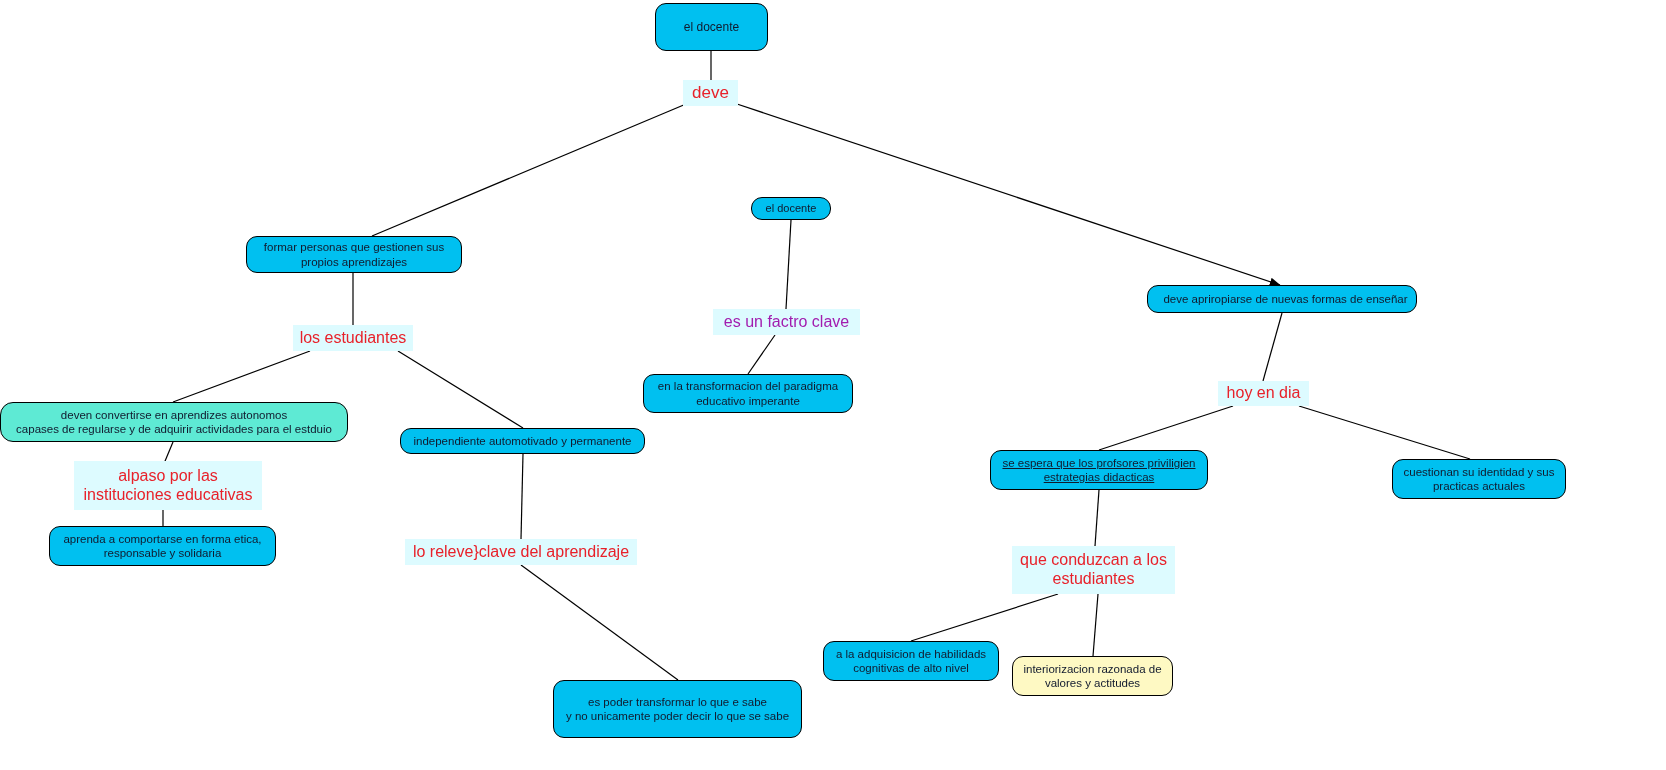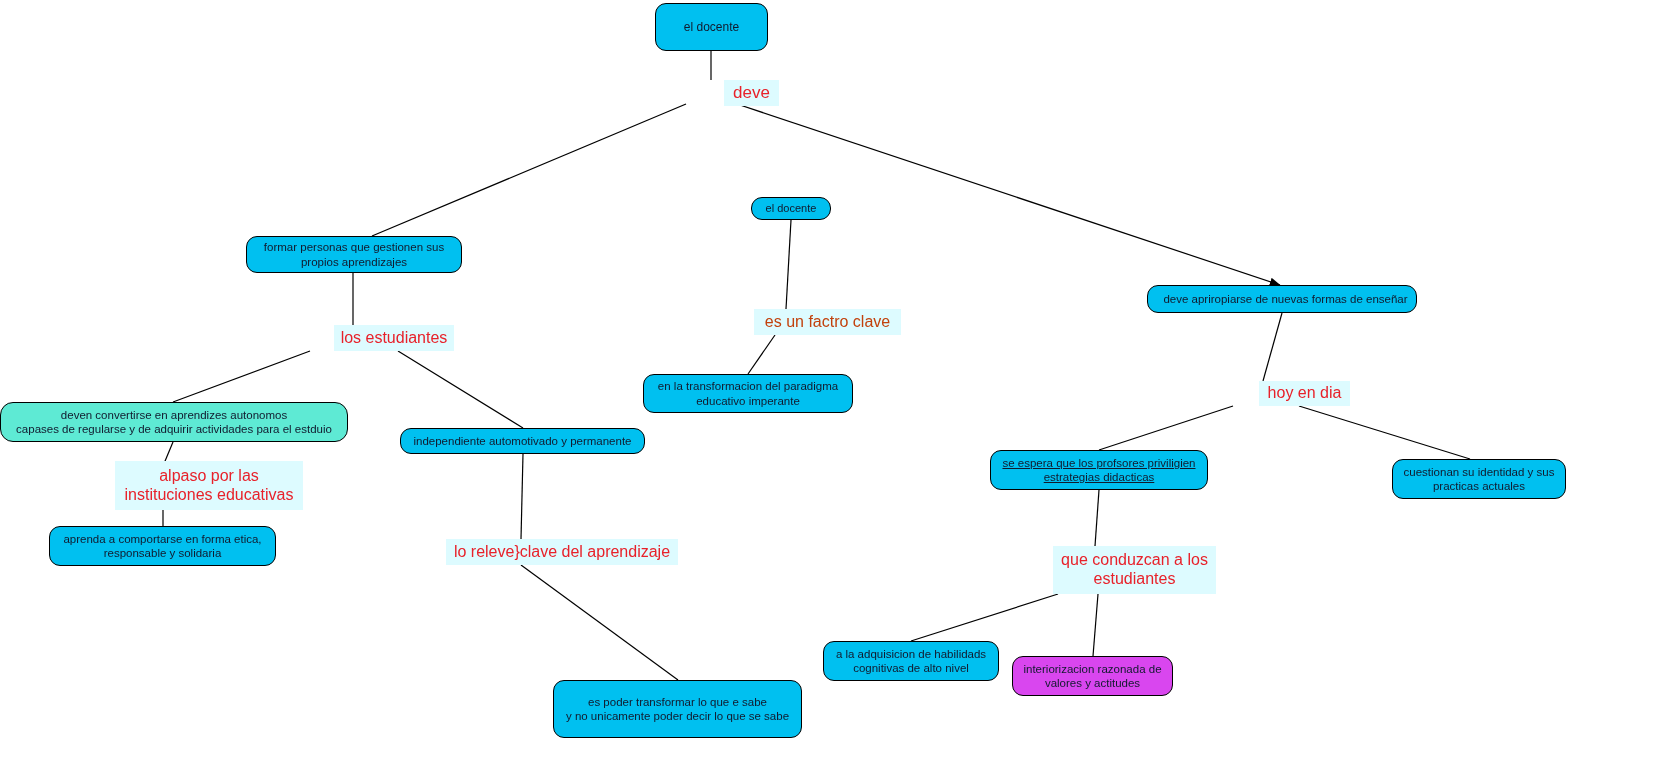--- a/index.html
+++ b/index.html
@@ -47,21 +47,20 @@
     box-sizing: border-box;
     background: #ddfbff;
     color: #e8212a;
     text-align: center;
     line-height: 1.18;
     white-space: pre-line;
     display: flex;
     align-items: center;
     justify-content: center;
     z-index: 4;
-    margin-left: 41px;
   }
 </style>
 </head>
 <body>
 
 <div id="canvas">
   <svg id="links" width="1666" height="770" viewBox="0 0 1666 770">
     <defs>
       <marker id="arrowhead" markerWidth="9" markerHeight="7" refX="8.5" refY="3.5" orient="auto" markerUnits="strokeWidth">
         <polygon points="0 0, 9 3.5, 0 7" fill="#000000"></polygon>
@@ -103,27 +102,27 @@
       <div class="node" style="left: 990px; top: 450px; width: 218px; height: 40px; font-size: 11.5px; background: rgb(0, 192, 240); border-color: rgb(0, 0, 0); color: rgb(17, 26, 46); text-decoration: underline;">se espera que los profsores priviligien
 estrategias didacticas</div>
       <div class="node" style="left: 1392px; top: 459px; width: 174px; height: 40px; font-size: 11.5px; background: rgb(0, 192, 240); border-color: rgb(0, 0, 0); color: rgb(17, 26, 46);">cuestionan su identidad y sus
 practicas actuales</div>
       <div class="node" style="left: 49px; top: 526px; width: 227px; height: 40px; font-size: 11.5px; background: rgb(0, 192, 240); border-color: rgb(0, 0, 0); color: rgb(17, 26, 46);">aprenda a comportarse en forma etica,
 responsable y solidaria</div>
       <div class="node" style="left: 553px; top: 680px; width: 249px; height: 58px; font-size: 11.5px; background: rgb(0, 192, 240); border-color: rgb(0, 0, 0); color: rgb(17, 26, 46);">es poder transformar lo que e sabe
 y no unicamente poder decir lo que se sabe</div>
       <div class="node" style="left: 823px; top: 641px; width: 176px; height: 40px; font-size: 11.5px; background: rgb(0, 192, 240); border-color: rgb(0, 0, 0); color: rgb(17, 26, 46);">a la adquisicion de habilidads
 cognitivas de alto nivel</div>
-      <div class="node" style="left: 1012px; top: 656px; width: 161px; height: 40px; font-size: 11.5px; background: #d946ef; border-color: rgb(0, 0, 0); color: rgb(17, 26, 46);">interiorizacion razonada de
+      <div class="node" style="left: 1012px; top: 656px; width: 161px; height: 40px; font-size: 11.5px; background: #fef9c3; border-color: rgb(0, 0, 0); color: rgb(17, 26, 46);">interiorizacion razonada de
 valores y actitudes</div>
     </div>
   <div id="label-layer">
       <div class="linklabel" style="left: 683px; top: 80px; width: 55px; height: 26px; font-size: 17px; background: rgb(221, 251, 255); color: rgb(232, 33, 42);">deve</div>
       <div class="linklabel" style="left: 293px; top: 325px; width: 120px; height: 26px; font-size: 16px; background: rgb(221, 251, 255); color: rgb(232, 33, 42);">los estudiantes</div>
-      <div class="linklabel" style="left: 713px; top: 309px; width: 147px; height: 26px; font-size: 16px; background: rgb(221, 251, 255); color: #c2410c;">es un  factro clave</div>
+      <div class="linklabel" style="left: 713px; top: 309px; width: 147px; height: 26px; font-size: 16px; background: rgb(221, 251, 255); color: #a21caf;">es un  factro clave</div>
       <div class="linklabel" style="left: 1218px; top: 381px; width: 91px; height: 25px; font-size: 16px; background: rgb(221, 251, 255); color: rgb(232, 33, 42);">hoy en dia</div>
       <div class="linklabel" style="left: 74px; top: 461px; width: 188px; height: 49px; font-size: 16px; background: rgb(221, 251, 255); color: rgb(232, 33, 42);">alpaso por las
 instituciones educativas</div>
       <div class="linklabel" style="left: 405px; top: 539px; width: 232px; height: 26px; font-size: 16px; background: rgb(221, 251, 255); color: rgb(232, 33, 42);">lo releve}clave del aprendizaje</div>
       <div class="linklabel" style="left: 1012px; top: 546px; width: 163px; height: 48px; font-size: 16px; background: rgb(221, 251, 255); color: rgb(232, 33, 42);">que conduzcan a los
 estudiantes</div>
     </div>
 </div>
 
 </body></html>

